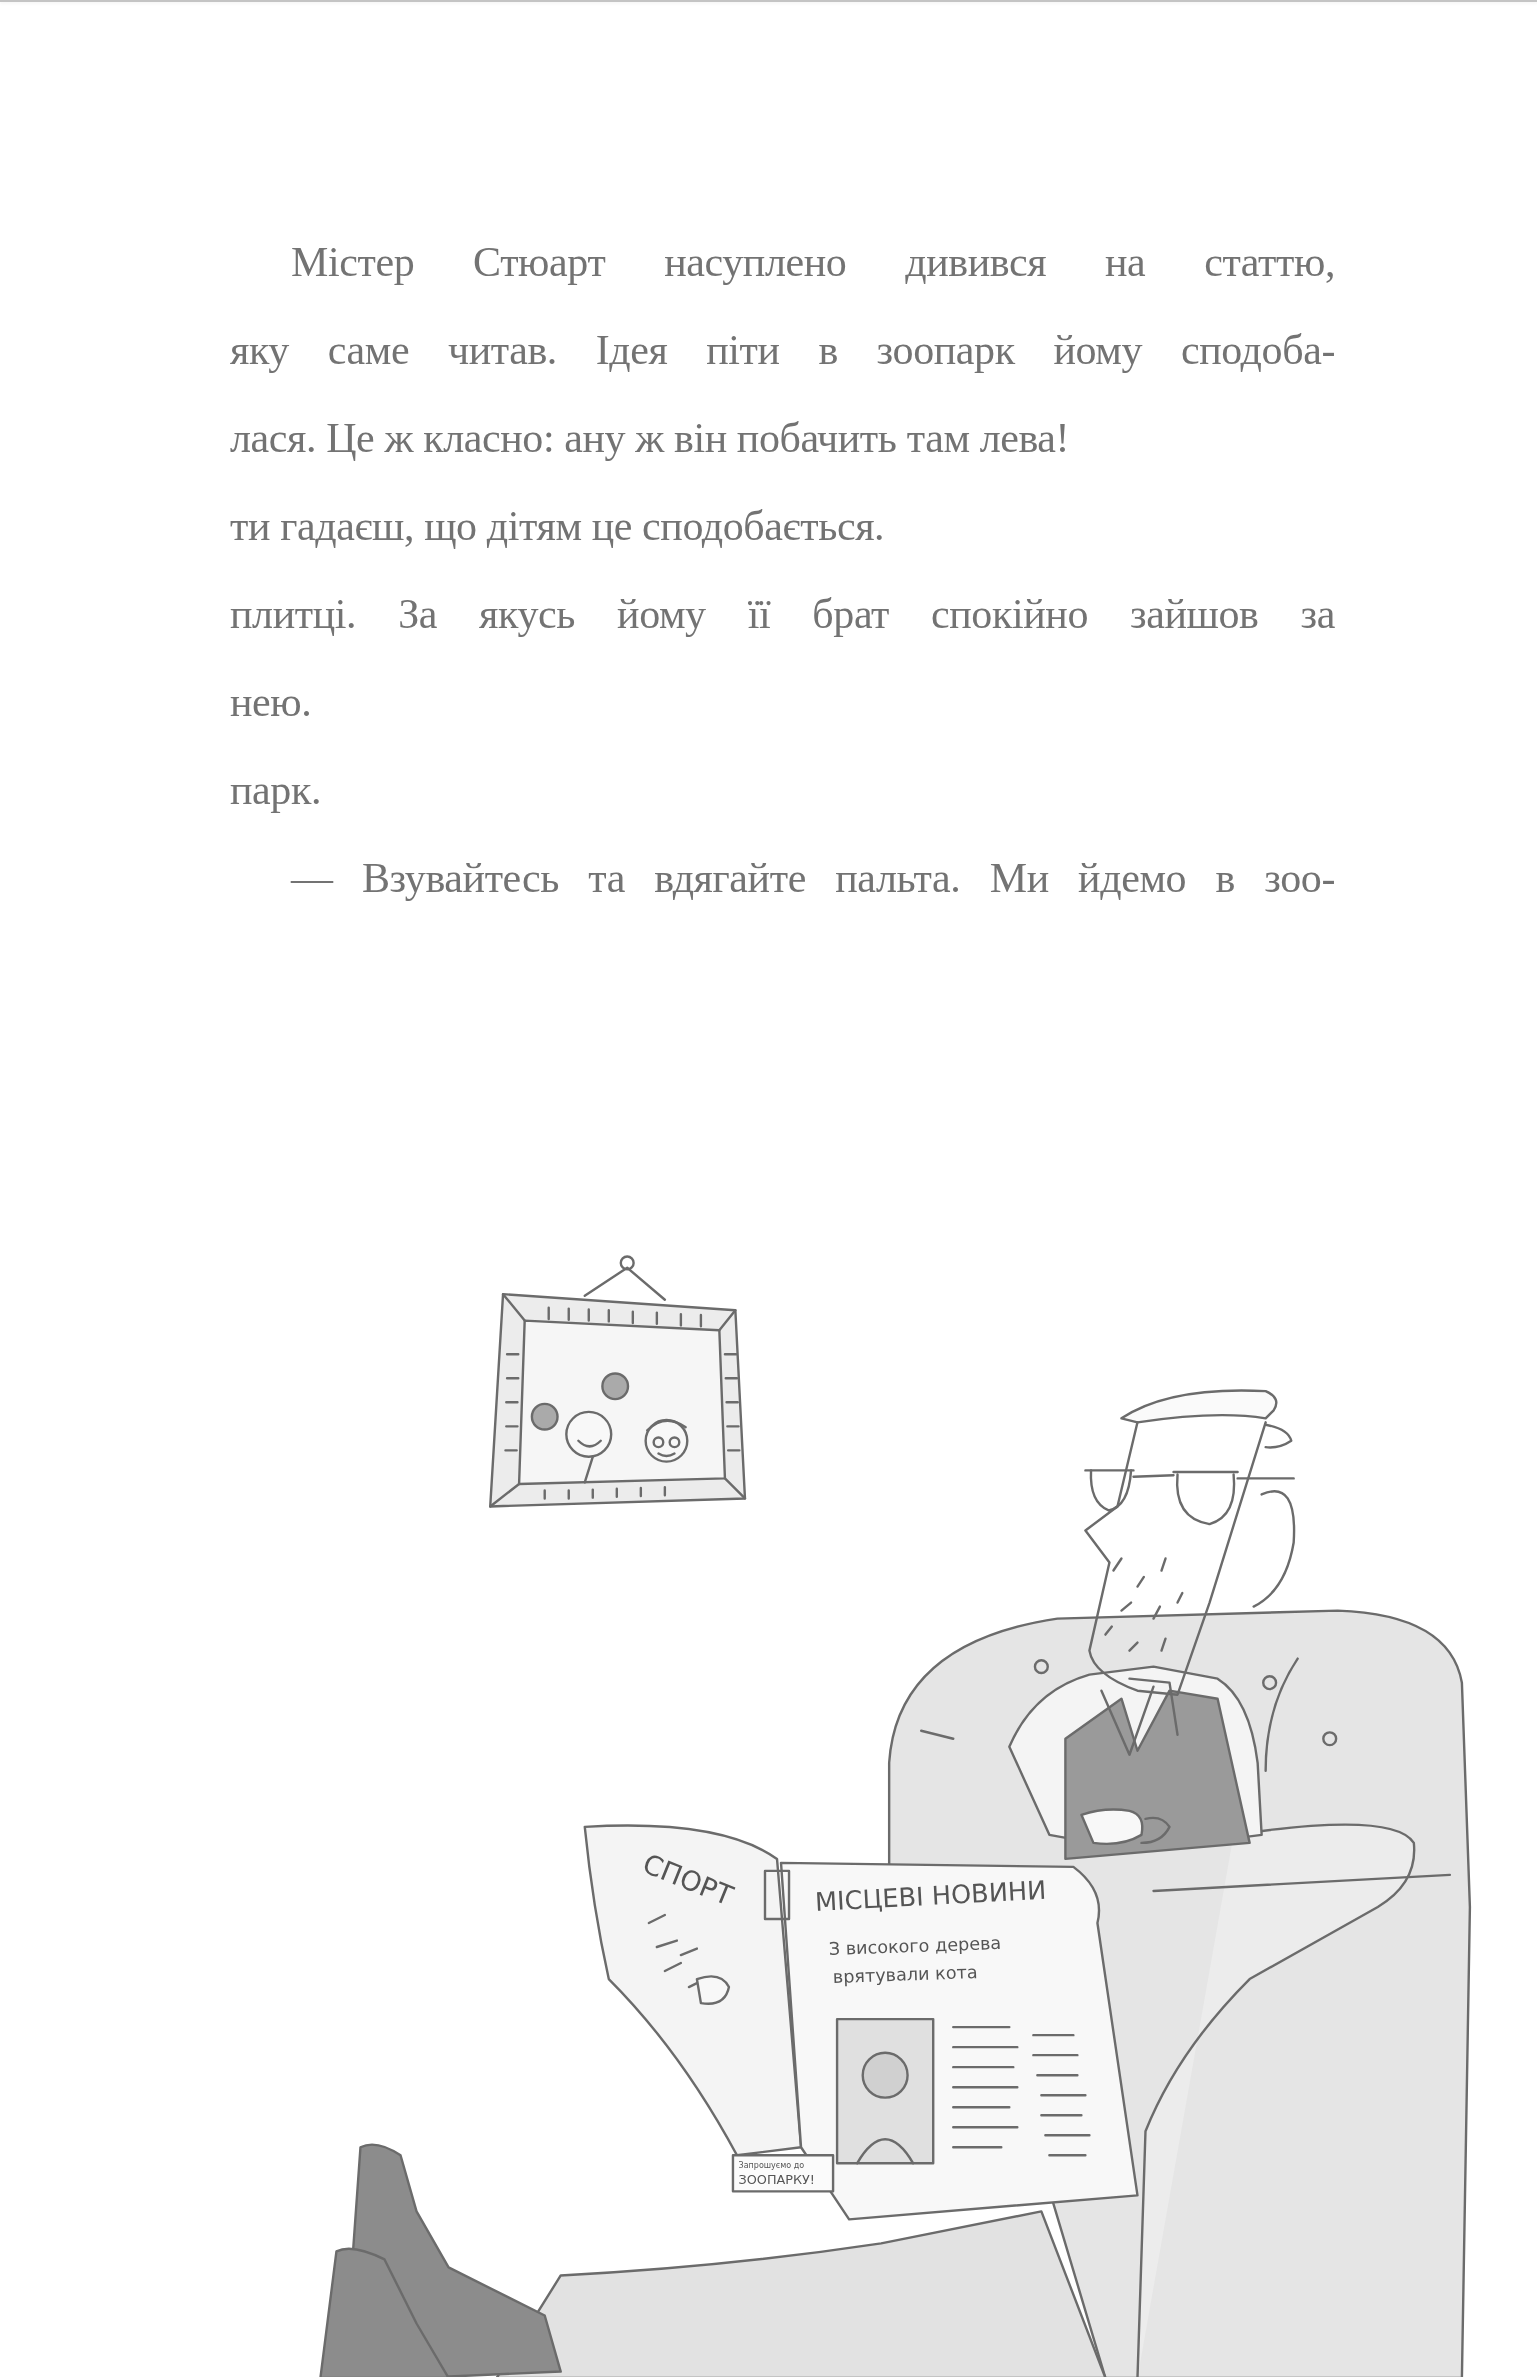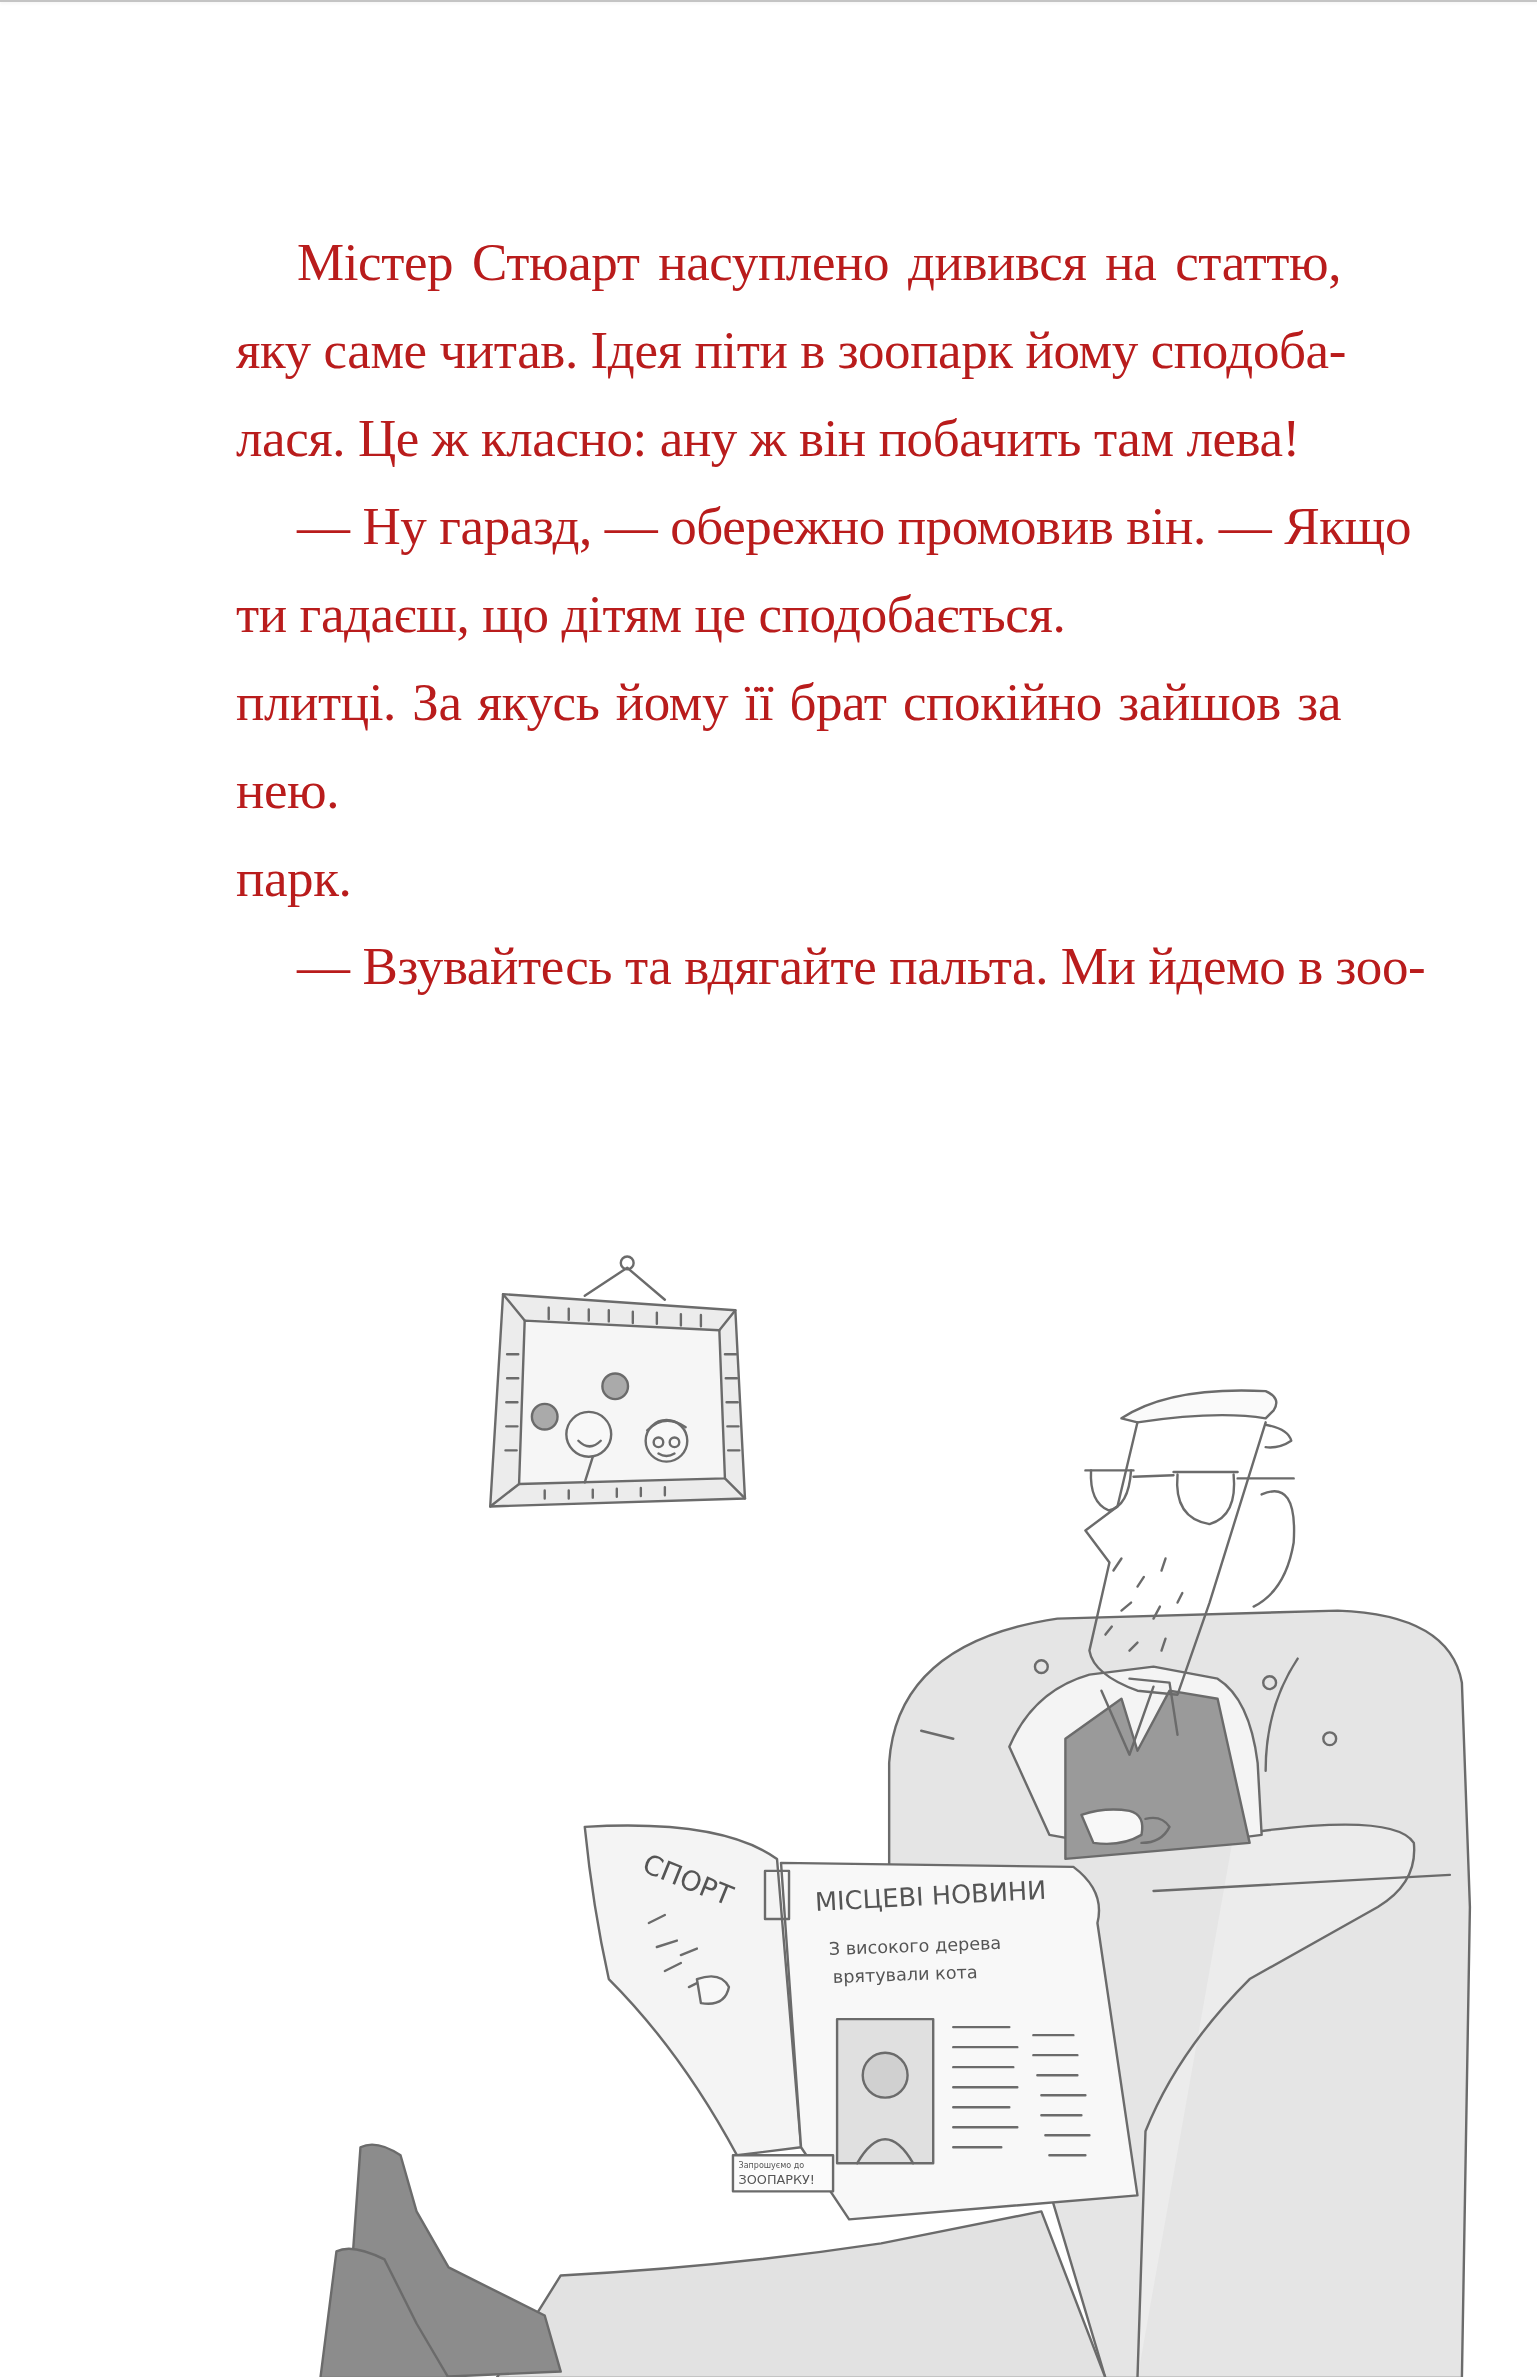--- a/index.html
+++ b/index.html
@@ -1,41 +1,40 @@
 <!DOCTYPE html>
 <html style="font-size:13px"><head>
 <meta charset="utf-8">
 <style>
   html, body { margin: 0; padding: 0; background: #ffffff; }
   body { width: 1538px; height: 2377px; position: relative; overflow: hidden; }
   .top-border { position: absolute; left: 0; top: 0; width: 1538px; height: 2.4px; background: #c4c4c4; box-shadow: 0 1.6px 3.2px rgba(0,0,0,0.06); }
   .page-text {
-    position: absolute; left: 236px; top: 218px; width: 1105px;
+    position: absolute; left: 230px; top: 218px; width: 1105px;
     font-family: "Liberation Serif", "DejaVu Serif", serif;
-    font-size: 53px; line-height: 88px; color: #b91c1c;
+    font-size: 42px; line-height: 88px; color: #737373;
     letter-spacing: -0.4px;
   }
   .line { display: block; white-space: nowrap; height: 88px; }
   .line.justify { text-align: justify; text-align-last: justify; }
   .line.indent { padding-left: 61px; }
   .illustration { position: absolute; left: 0; top: 1186px; width: 1538px; height: 1192px; }
   .news-text { font-family: "DejaVu Sans", sans-serif; fill: #555; }
 </style>
 </head>
 <body>
 
 <div class="top-border"></div>
 
 <div class="page-text">
 
   <span class="line indent justify">Містер Стюарт насуплено дивився на статтю,</span>
   <span class="line justify">яку саме читав. Ідея піти в зоопарк йому сподоба-</span>
   <span class="line">лася. Це ж класно: ану ж він побачить там лева!</span>
 
-  <span class="line indent justify">— Ну гаразд, — обережно промовив він. — Якщо</span>
   <span class="line">ти гадаєш, що дітям це сподобається.</span>
 
 
   <span class="line justify">плитці. За якусь йому її брат спокійно зайшов за</span>
   <span class="line">нею.</span>
 
   <span class="line">парк.</span>
   <span class="line indent justify">— Взувайтесь та вдягайте пальта. Ми йдемо в зоо-</span>
 </div>
 

